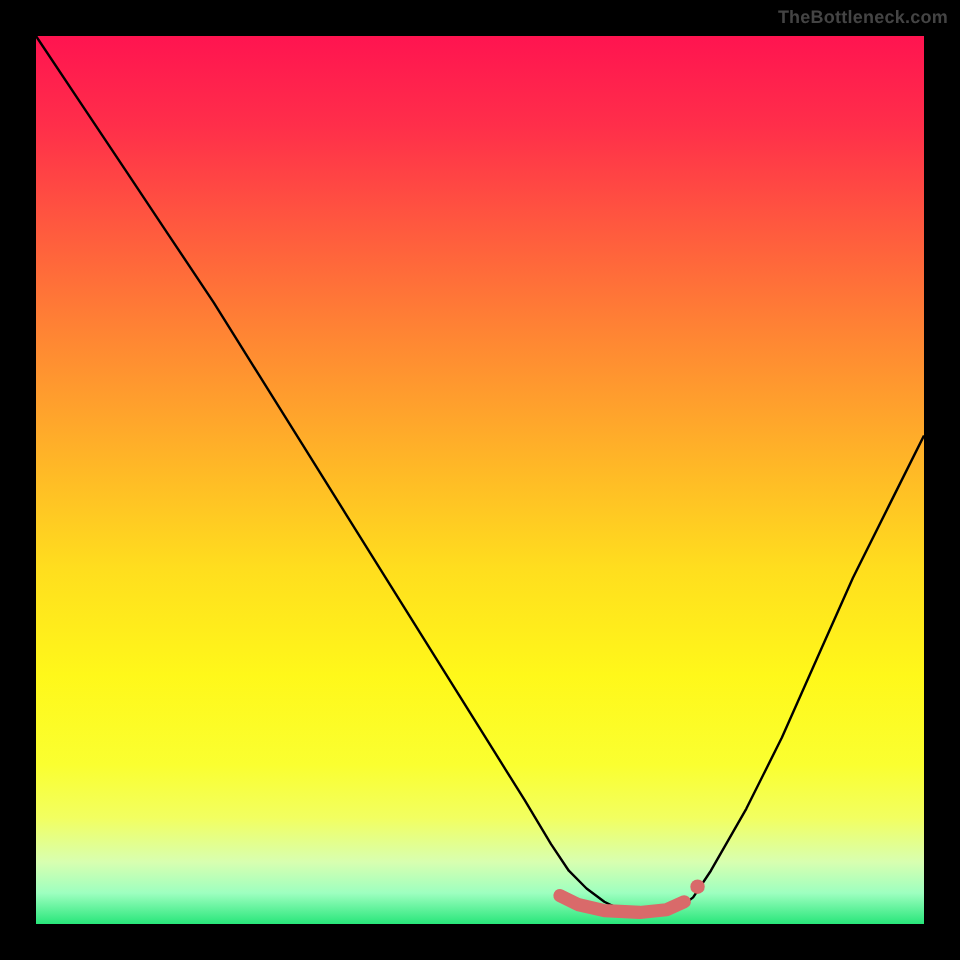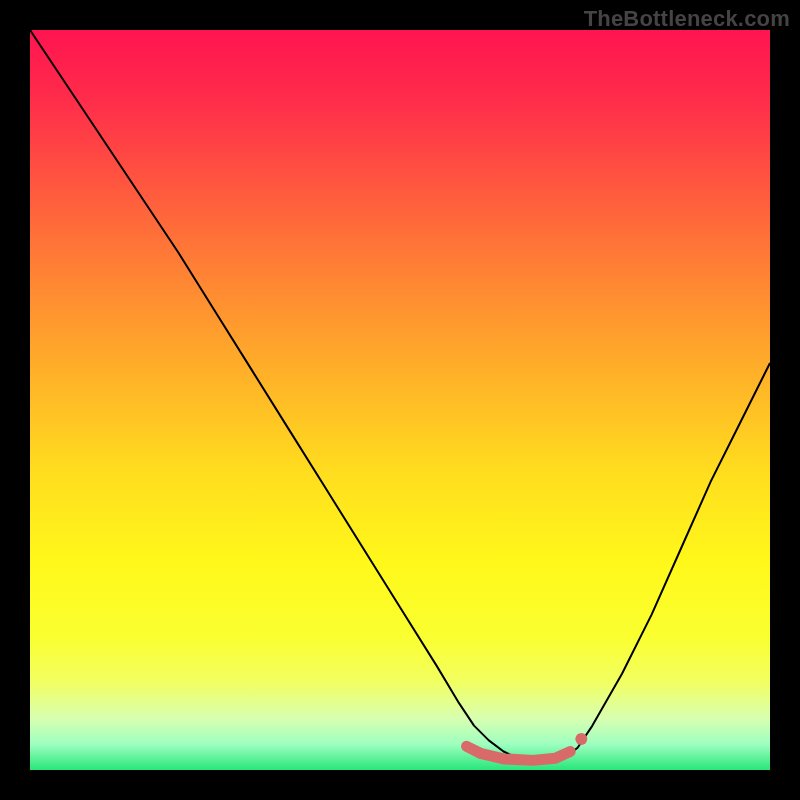--- a/index.html
+++ b/index.html
@@ -15,21 +15,21 @@
     left: 30px;
     top: 30px;
     width: 740px;
     height: 740px;
   }
   .watermark {
     position: absolute;
     top: 6px;
     right: 10px;
     font-family: Arial, Helvetica, sans-serif;
-    font-size: 22px;
+    font-size: 15px;
     font-weight: bold;
     color: #444;
     letter-spacing: 0.2px;
     margin-left: 20px;
   }
   svg { display: block; }
 </style>
 </head>
 <body>
 

